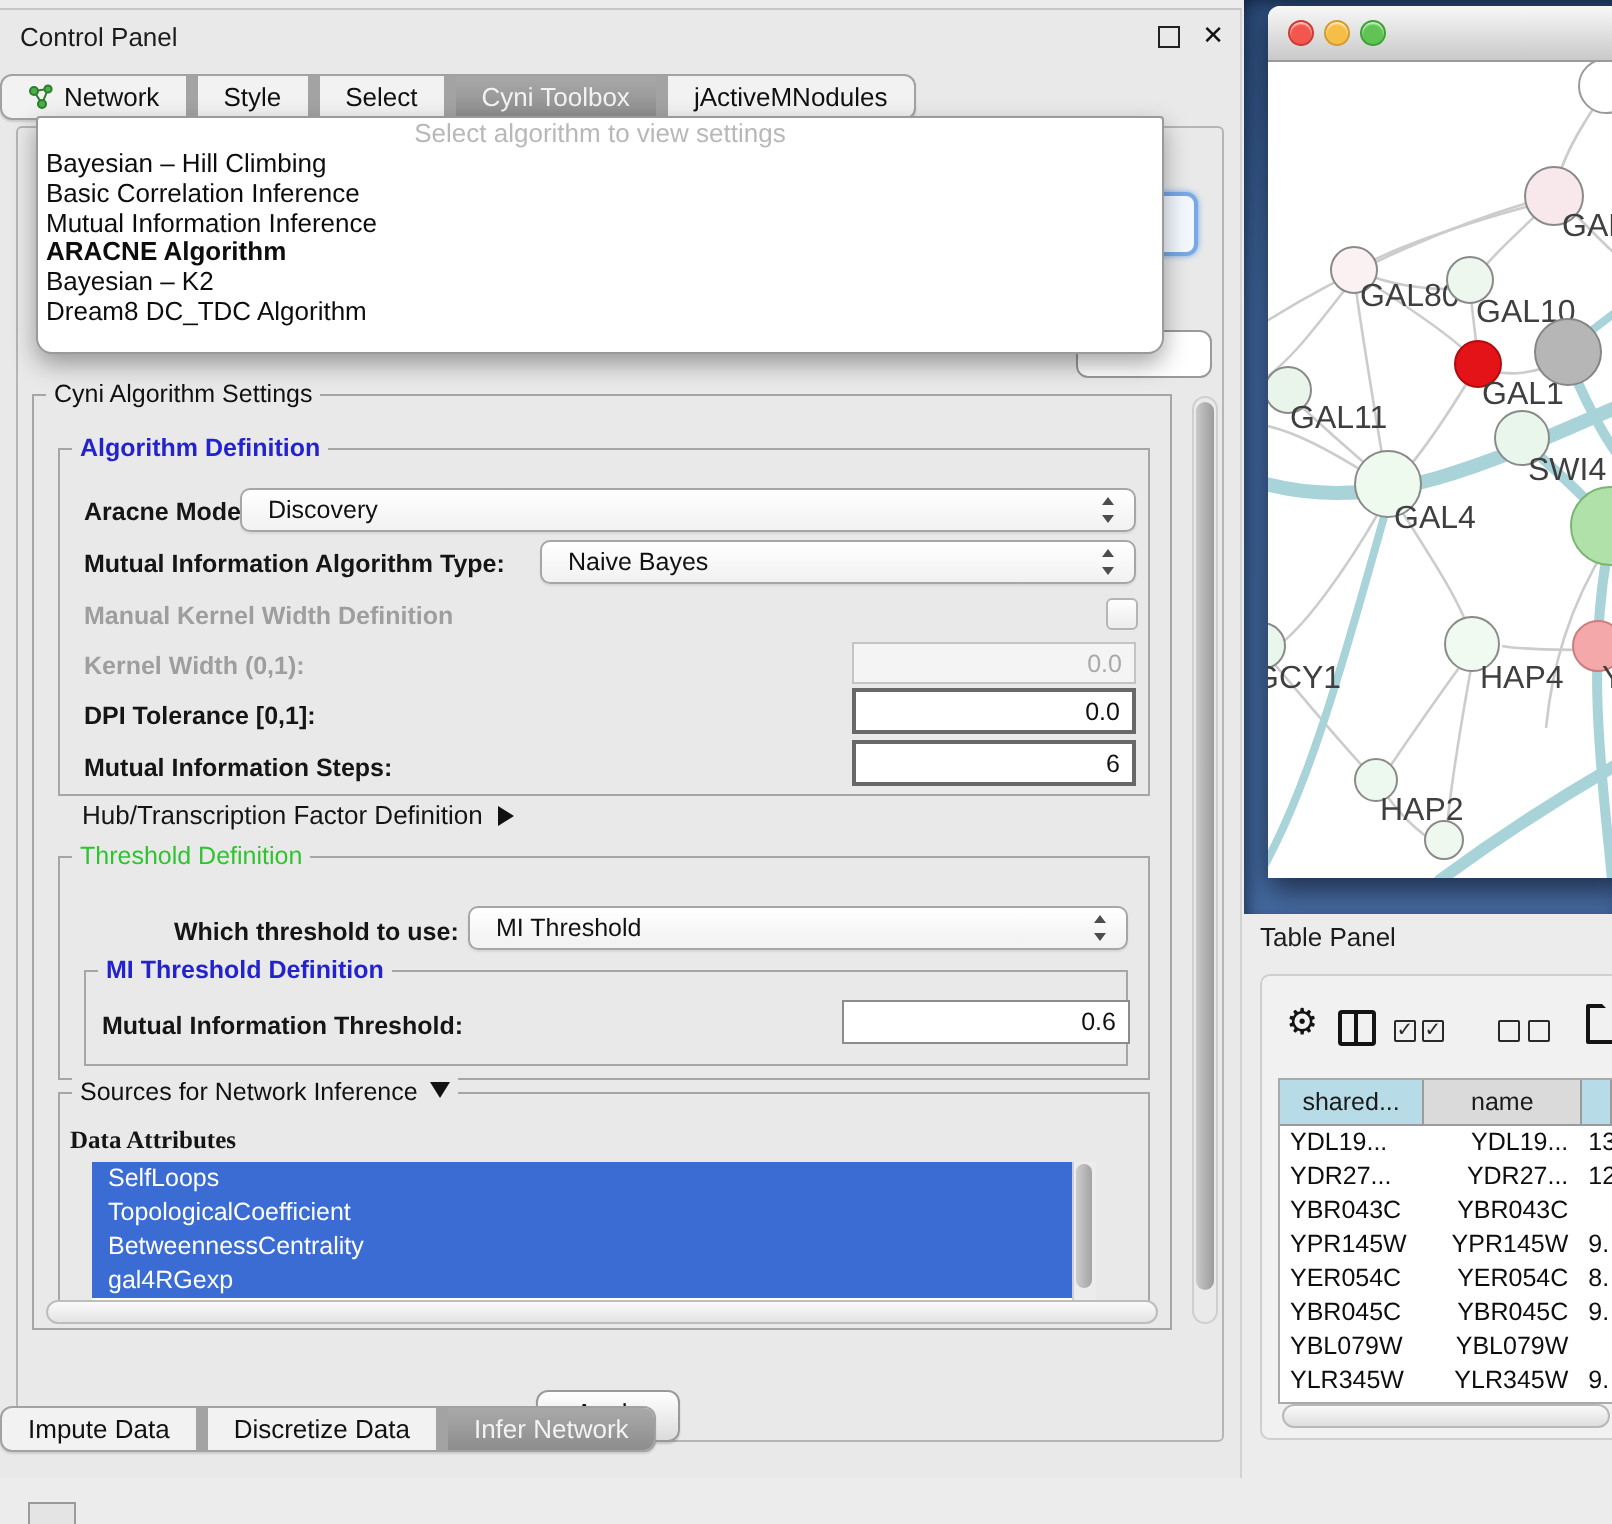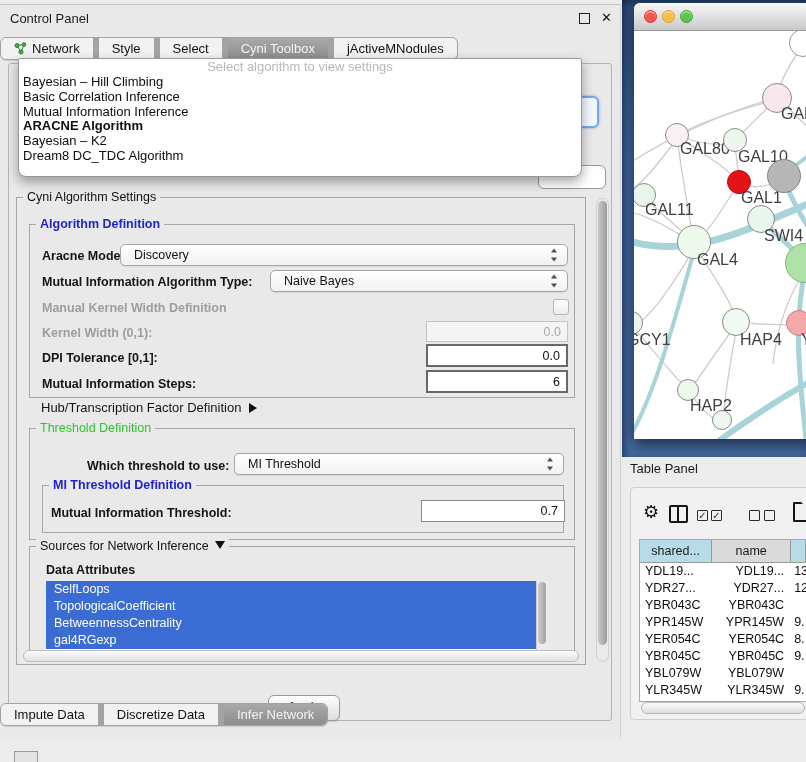--- a/index.html
+++ b/index.html
@@ -189,27 +189,27 @@
 
       <div class="grp" style="left:12px;top:230px;width:544px;height:110px;">
         <span class="legend green">Threshold Definition</span>
         <span class="lbl" style="left:57px;top:30px;">Which threshold to use:</span>
         <div class="combo" style="left:204px;top:24px;width:330px;">
           <span>MI Threshold</span><span class="spin"></span>
         </div>
         <div class="grp" style="left:12px;top:56px;width:520px;height:46px;">
           <span class="legend blue">MI Threshold Definition</span>
           <span class="lbl" style="left:8px;top:20px;">Mutual Information Threshold:</span>
-          <div class="field" style="left:378px;top:14px;width:144px;height:22px;">0.7</div>
+          <div class="field" style="left:378px;top:14px;width:144px;height:22px;">0.6</div>
         </div>
       </div>
 
       <div class="grp" style="left:12px;top:348px;width:544px;height:110px;">
         <span class="legend black"><span>Sources for Network Inference</span><span class="arrow-down"></span></span>
-        <span class="lbl" style="left:16px;top:16px;">Data Attributes</span>
+        <span class="lbl" style="left:5px;top:16px;font-family:Liberation Serif, serif;">Data Attributes</span>
         <div class="attr-list" style="left:16px;top:34px;width:502px;height:72px;">
           <div id="attrItems">
               <div class="attr-item" style="background: rgb(58, 108, 212); width: 491px;">SelfLoops</div>
               <div class="attr-item" style="background: rgb(58, 108, 212); width: 491px;">TopologicalCoefficient</div>
               <div class="attr-item" style="background: rgb(58, 108, 212); width: 491px;">BetweennessCentrality</div>
               <div class="attr-item" style="background: rgb(58, 108, 212); width: 491px;">gal4RGexp</div>
             </div>
           <div class="attr-scroll" style="height:72px;">
               <div class="attr-thumb" style="height:62px;"></div>
             </div>

